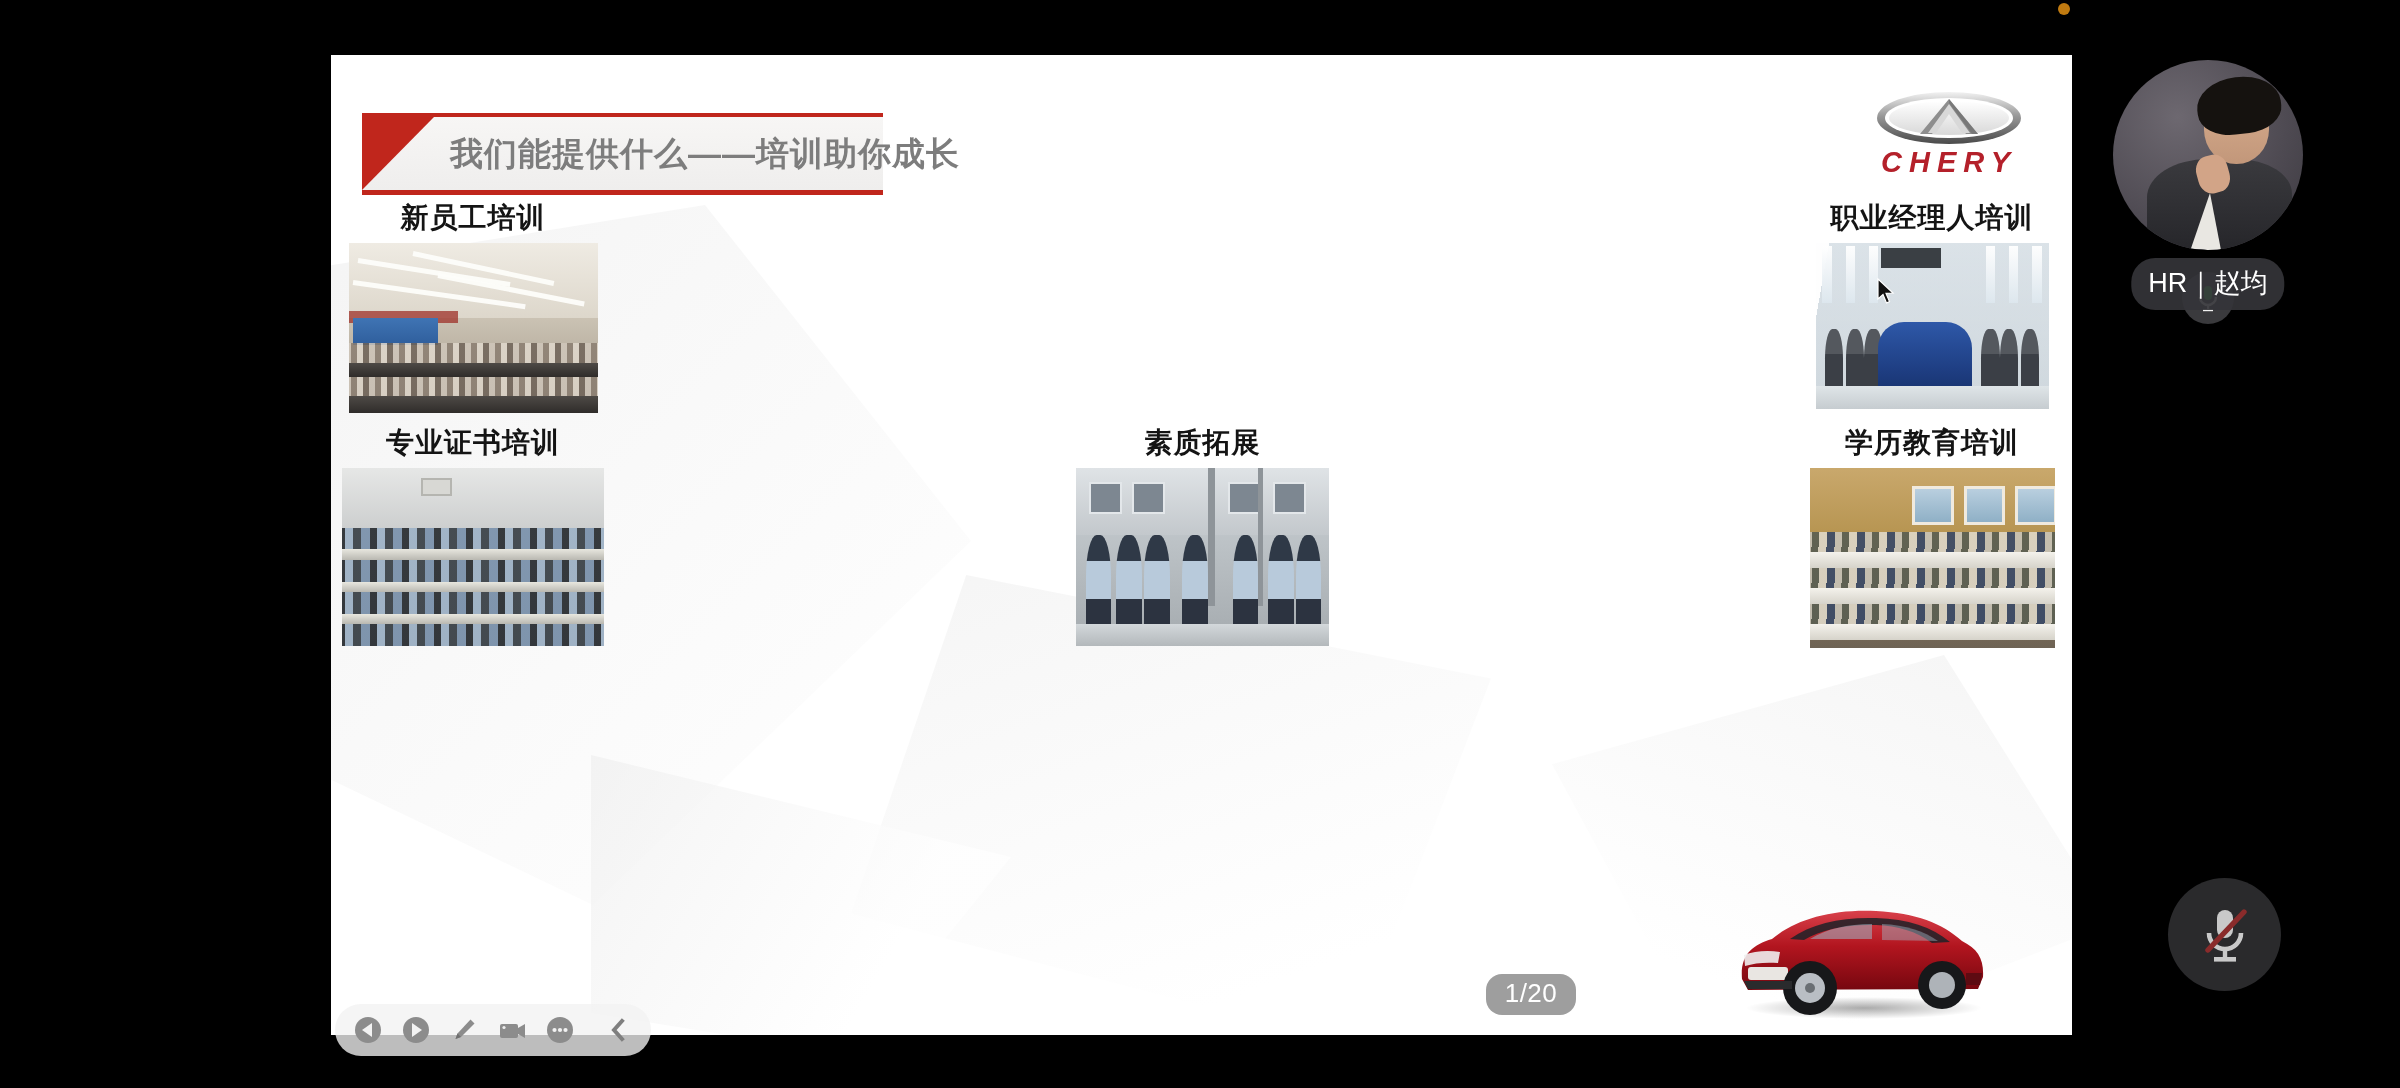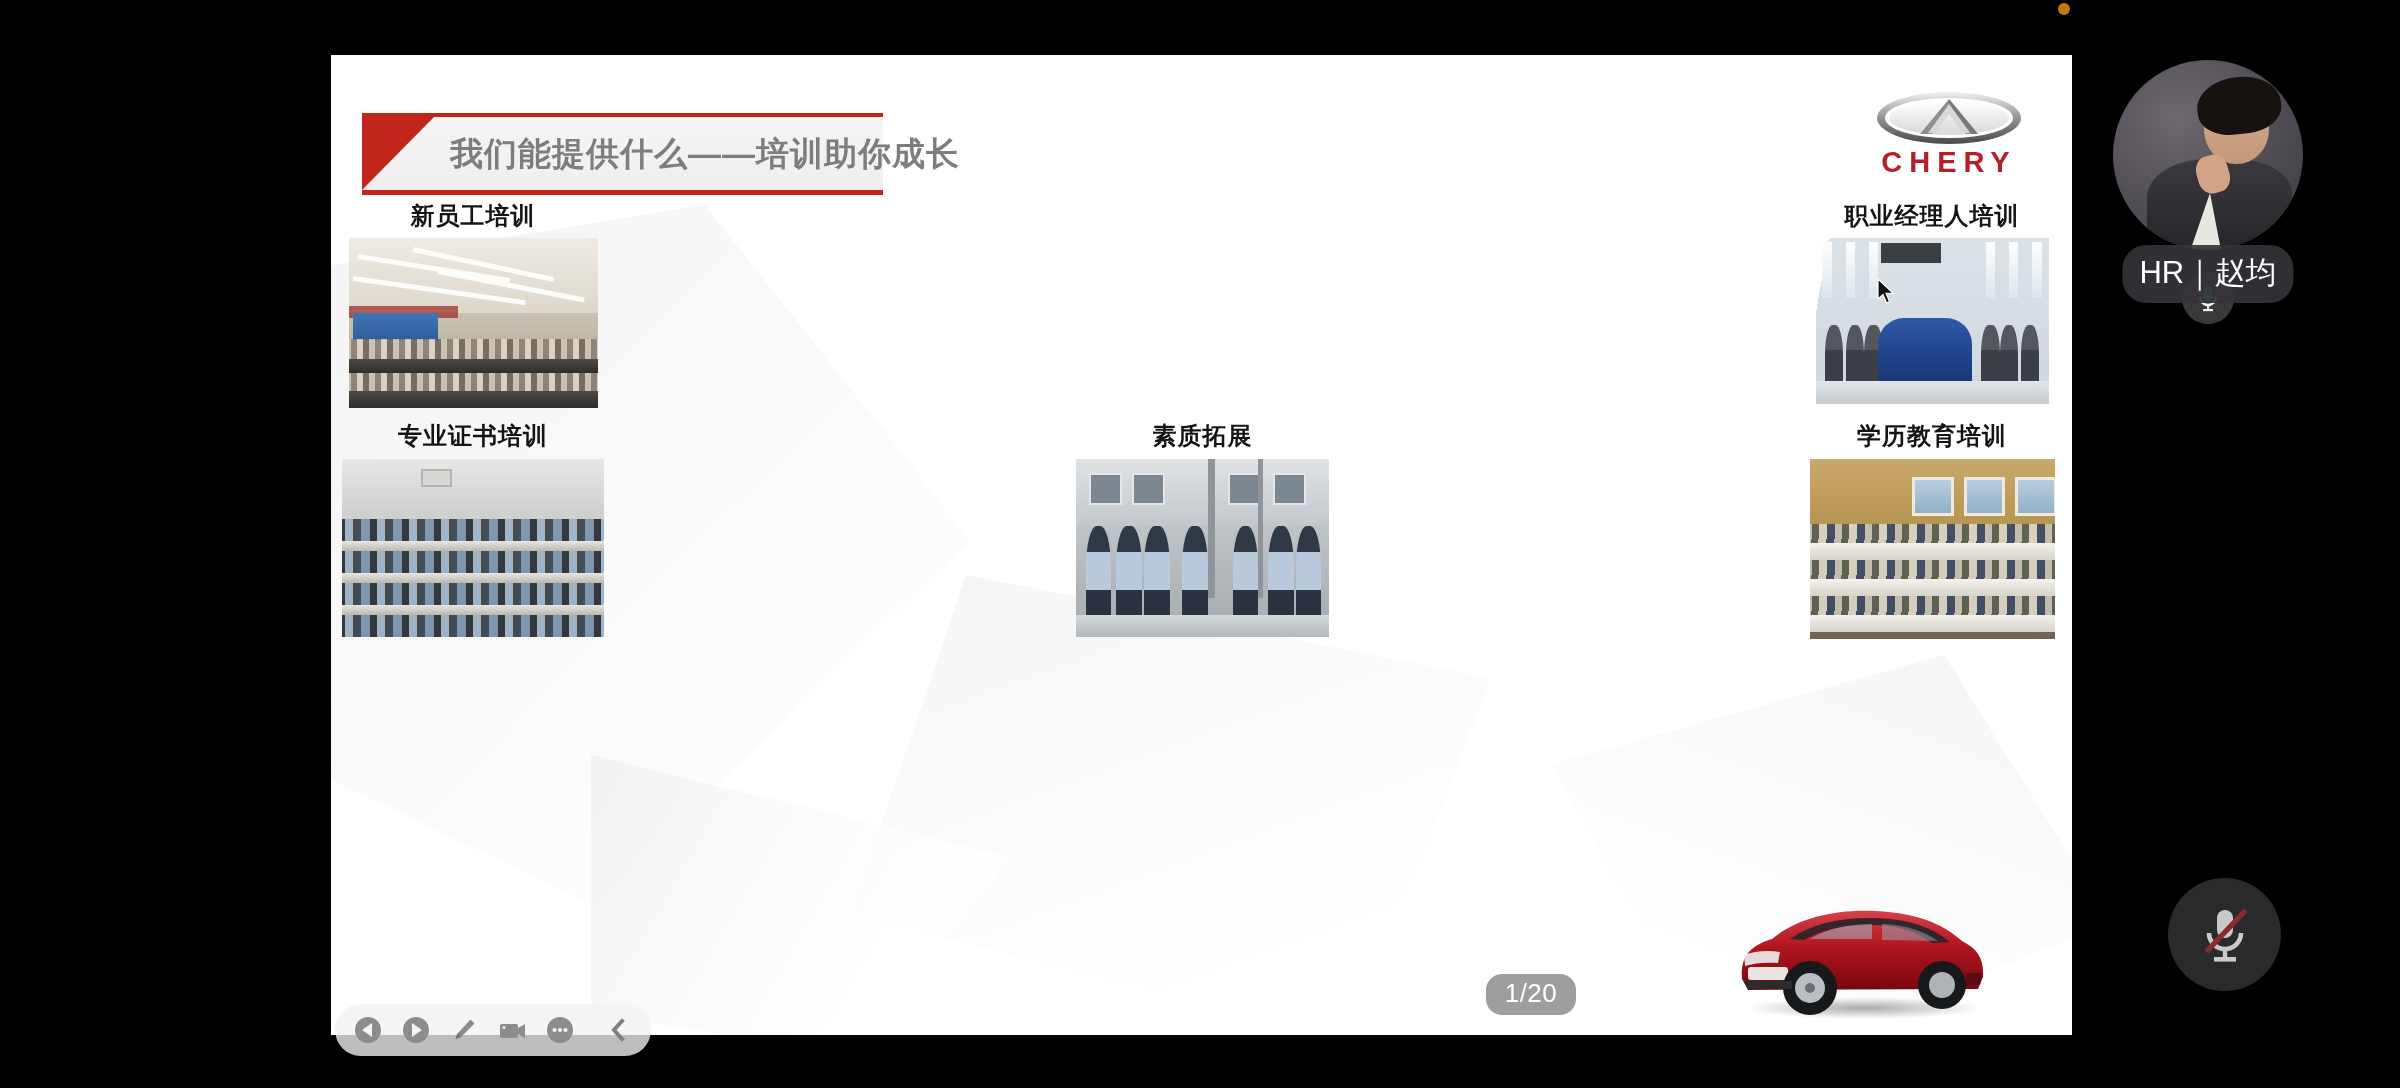--- a/index.html
+++ b/index.html
@@ -112,20 +112,21 @@
   }
 
   
   #brand-logo {
     position: absolute;
     right: 39px;
     top: 35px;
     width: 168px;
     height: 92px;
     text-align: center;
+    font-style: italic;
   }
   #brand-emblem { display: block; margin: 0 auto; }
   #brand-wordmark {
     margin-top: 2px;
     font-size: 29px;
     font-weight: 700;
     letter-spacing: 7px;
     color: #b4202a;
     line-height: 1;
   }
@@ -143,21 +144,21 @@
     padding: 0 12px 0 14px;
   }
   .card-row.row2 { margin-top: 15px; }
   .card {
     width: 256px;
     display: flex;
     flex-direction: column;
     align-items: center;
   }
   .card-label {
-    font-size: 24px;
+    font-size: 28px;
     font-weight: 700;
     color: #141414;
     letter-spacing: 1px;
     white-space: nowrap;
     line-height: 1.1;
     margin-bottom: 9px;
   }
   .card-photo {
     width: 100%;
     height: 174px;
@@ -441,25 +442,25 @@
     bottom: -14px;
     transform: translateX(-50%);
     width: 52px; height: 52px;
     border-radius: 50%;
     background: #3a3a3d;
     display: flex; align-items: center; justify-content: center;
   }
   #participant-name {
     position: absolute;
     left: 50%;
-    top: 185px;
+    top: 198px;
     transform: translateX(-50%);
     background: rgba(52,52,56,.92);
     color: #fff;
-    font-size: 31px;
+    font-size: 27px;
     padding: 7px 17px 9px;
     border-radius: 24px;
     white-space: nowrap;
   }
 
   #mute-button {
     position: absolute;
     left: 2168px;
     top: 878px;
     width: 113px;

